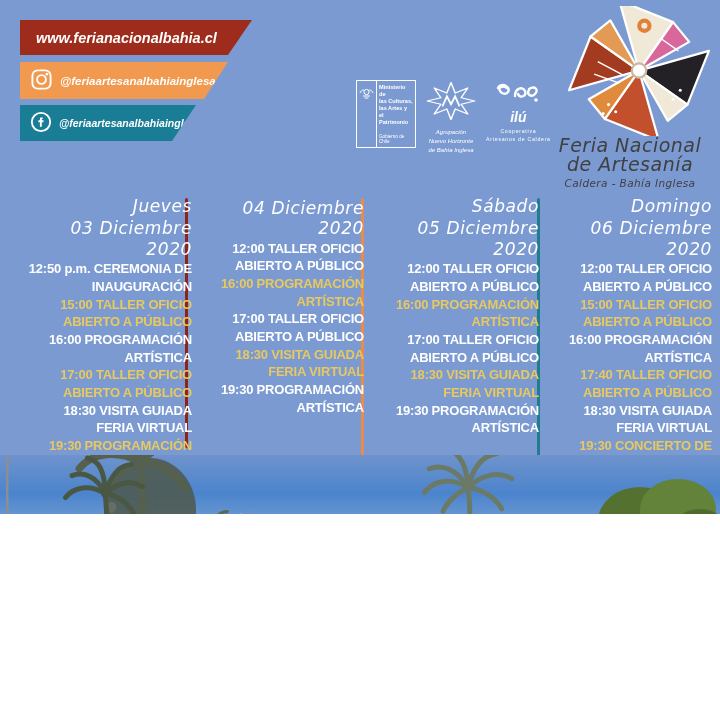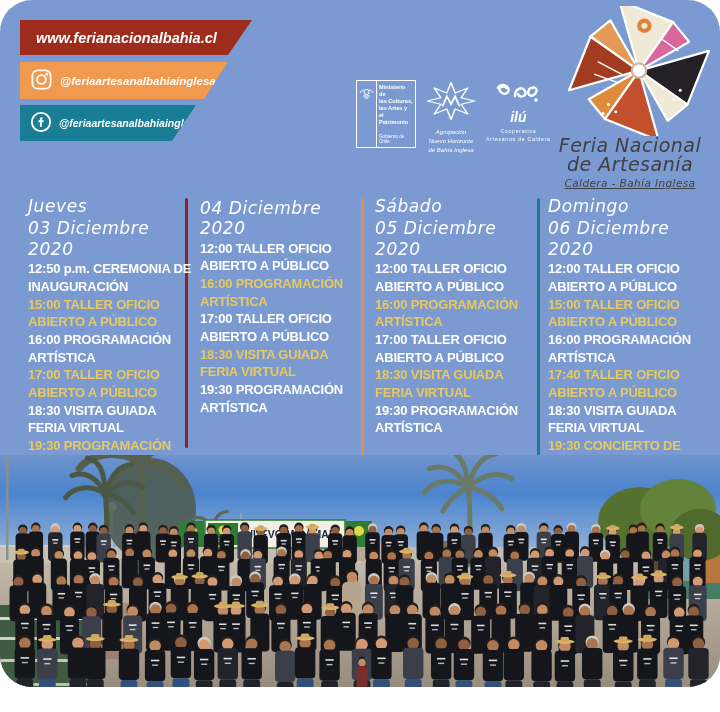--- a/index.html
+++ b/index.html
@@ -1,17 +1,17 @@
 <!DOCTYPE html>
 <html><head>
 <meta charset="utf-8">
 <style>
   html,body{margin:0;padding:0;}
   body{font-family:"Liberation Sans",sans-serif;}
-  .poster{position:relative;width:720px;height:687px;background:#7b9ad2;overflow:hidden;border-radius:32px;}
+  .poster{position:relative;width:720px;height:514px;background:#7b9ad2;overflow:hidden;}
 
   
   .ribbon{position:absolute;left:20px;display:flex;align-items:center;color:#fff;
           font-style:italic;font-weight:bold;
           clip-path:polygon(0 0,100% 0,calc(100% - 24px) 100%,0 100%);}
   .ribbon.web{top:20px;width:232px;height:35px;font-size:14.5px;padding-left:16px;box-sizing:border-box;}
   .ribbon.ig{top:62px;width:208px;height:37px;font-size:11.5px;padding-left:10px;box-sizing:border-box;gap:7px;}
   .ribbon.fb{top:105px;width:176px;height:36px;font-size:10.5px;padding-left:10px;box-sizing:border-box;gap:7px;}
   .ribbon svg{flex:0 0 auto;}
 
@@ -25,24 +25,24 @@
   .plogo{display:flex;flex-direction:column;align-items:center;}
   .plogo .cap{font-size:6px;font-style:italic;line-height:1.5;text-align:center;white-space:pre-line;margin-top:2px;}
   .coop-name{font-size:14px;font-style:italic;font-weight:bold;line-height:1;margin-top:-2px;}
   .coop-cap{font-size:5.2px;letter-spacing:.14em;text-align:center;white-space:pre-line;margin-top:3px;line-height:1.6;}
 
   
   .brand{position:absolute;top:6px;left:540px;width:180px;text-align:center;color:#404040;}
   .brand .pin{margin-left:18px;}
   .brand .title{font-family:"DejaVu Sans",sans-serif;font-style:italic;font-size:19px;
                 line-height:1.0;letter-spacing:.5px;white-space:pre-line;margin-top:-4px;}
-  .brand .sub{font-family:"DejaVu Sans",sans-serif;font-style:italic;font-size:10.5px;margin-top:3px;letter-spacing:.4px;text-decoration:underline;}
+  .brand .sub{font-family:"DejaVu Sans",sans-serif;font-style:italic;font-size:10.5px;margin-top:3px;letter-spacing:.4px;}
 
   
-  .schedule{position:absolute;top:196px;left:0;width:720px;height:266px;}
+  .schedule{position:absolute;top:196px;left:0;width:720px;height:266px;text-align:right;}
   .day-col{position:absolute;top:0;width:164px;}
   .day-col.c0{left:28px}.day-col.c1{left:200px}.day-col.c2{left:375px}.day-col.c3{left:548px}
   .day-name,.day-date{font-family:"DejaVu Sans",sans-serif;font-style:italic;color:#fff;
                       font-size:17px;letter-spacing:.6px;line-height:1.2;}
   .day-date{margin:2px 0 1px;}
   .event{font-size:13px;font-weight:bold;line-height:1.36;letter-spacing:-.2px;}
   .event.white{color:#fff;}
   .event.gold{color:#e8c95f;}
   .divider{position:absolute;width:3px;border-radius:3px;}
   .divider.d1{left:185px;top:2px;height:250px;}

